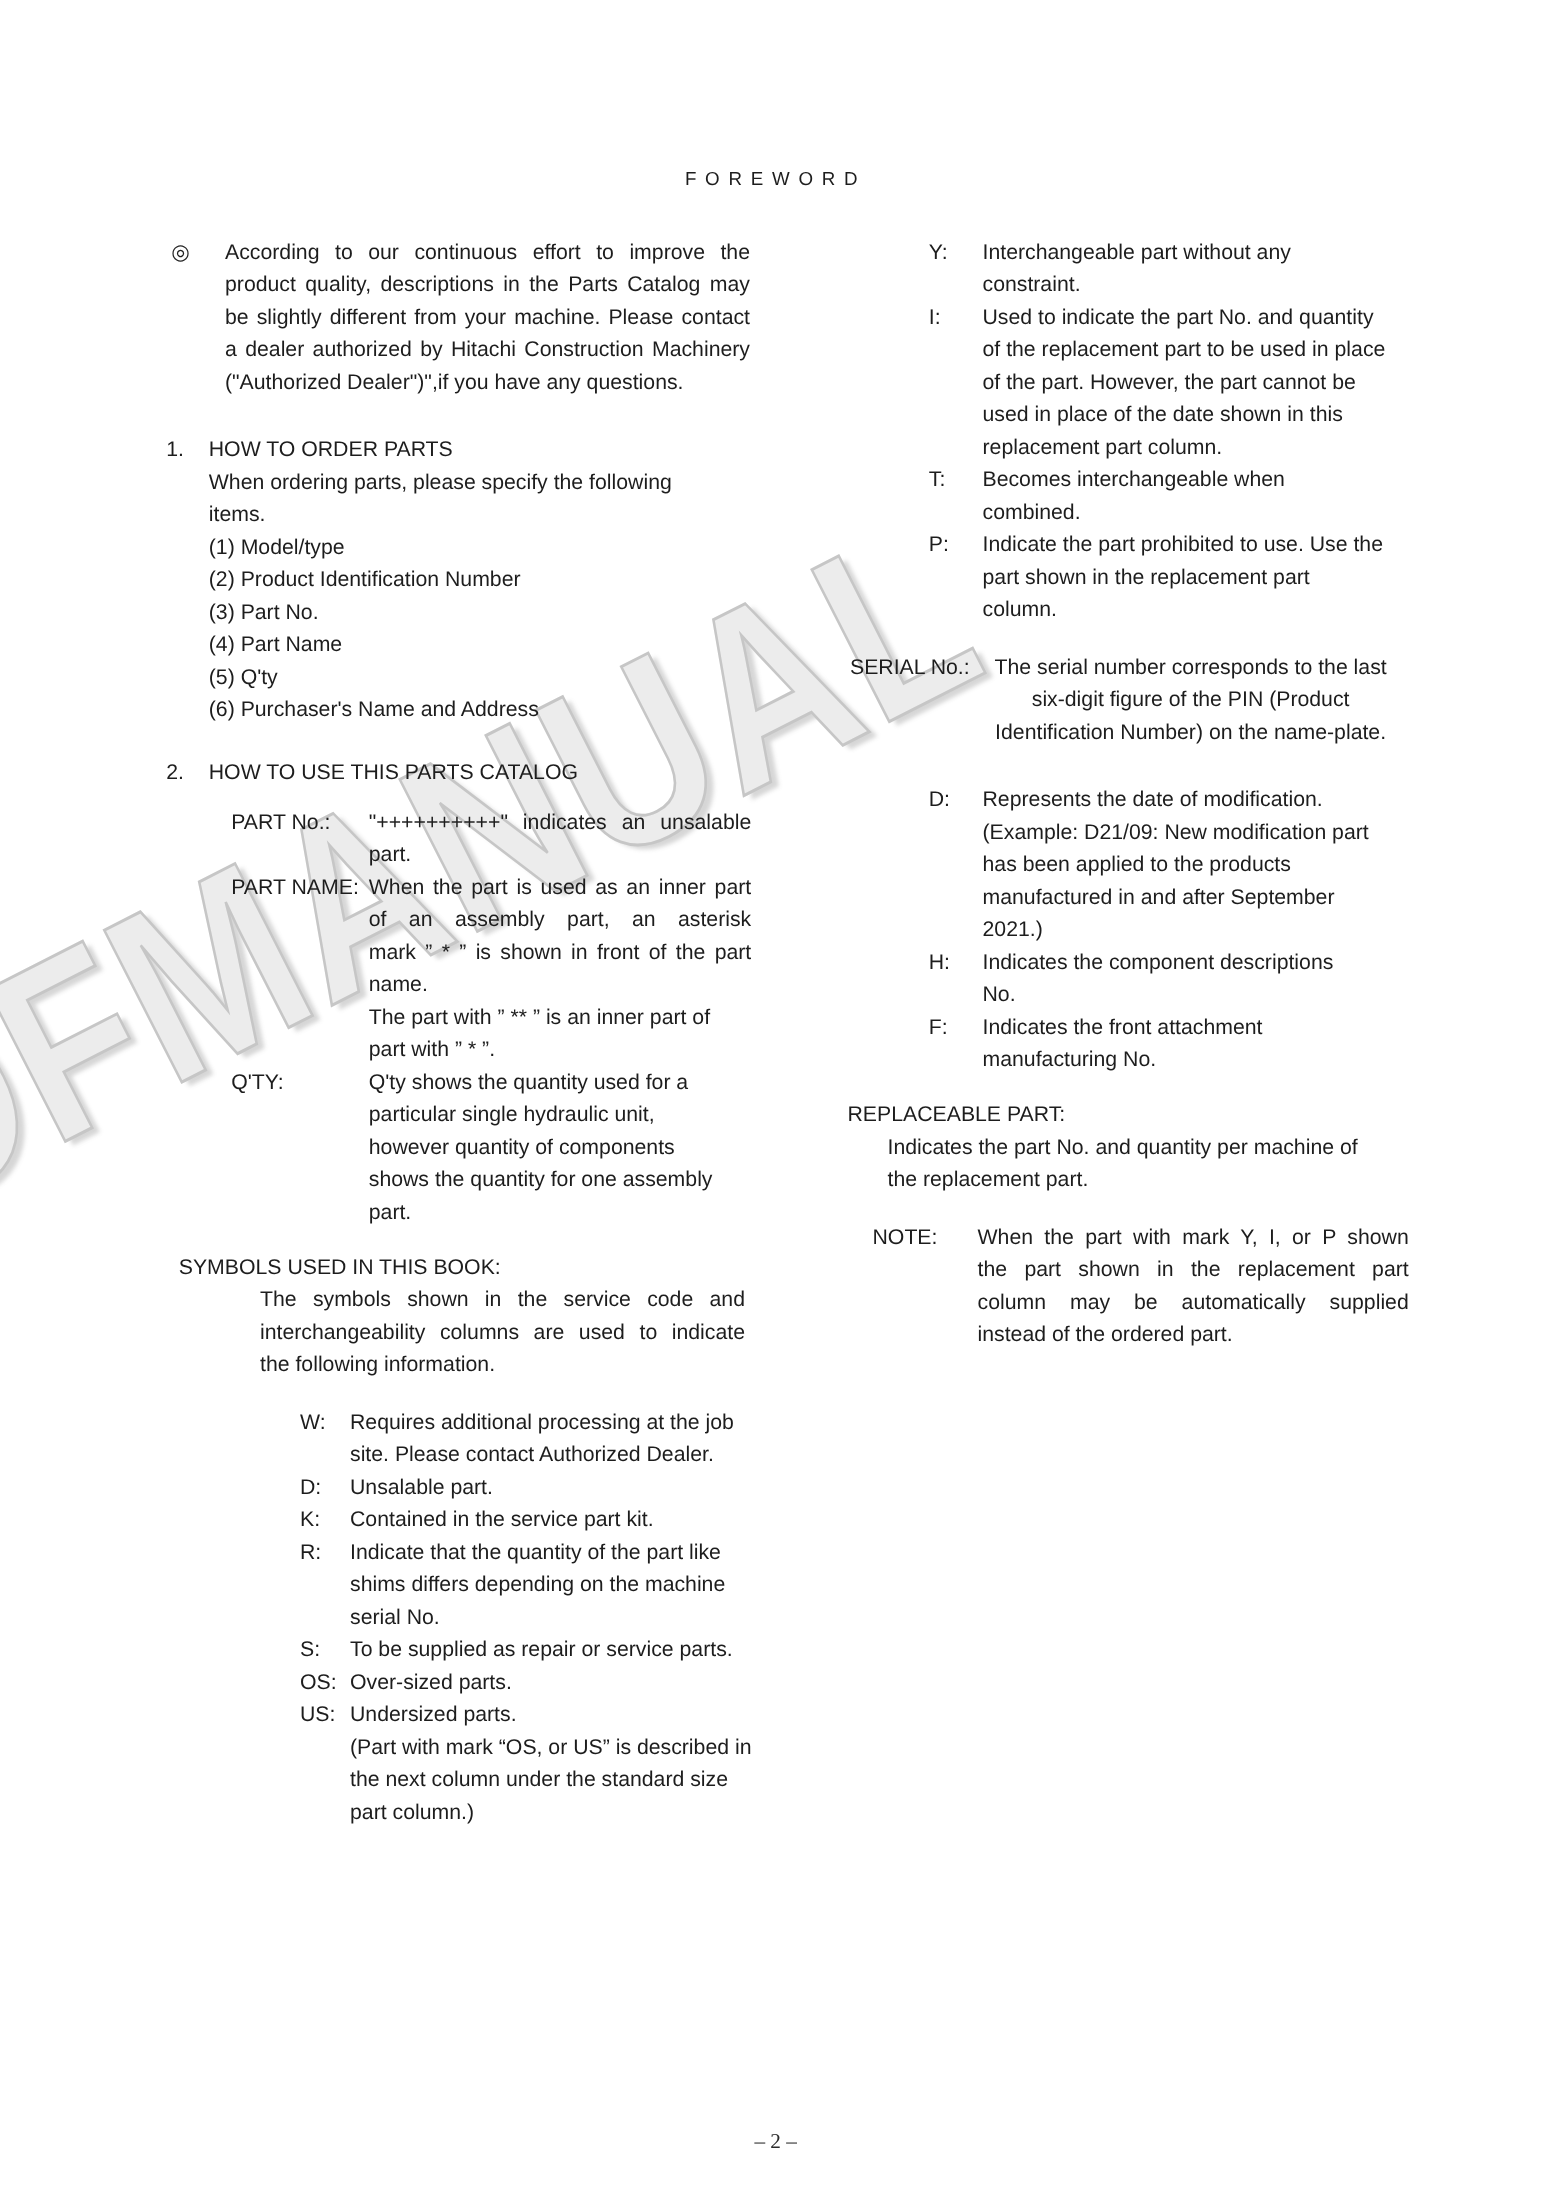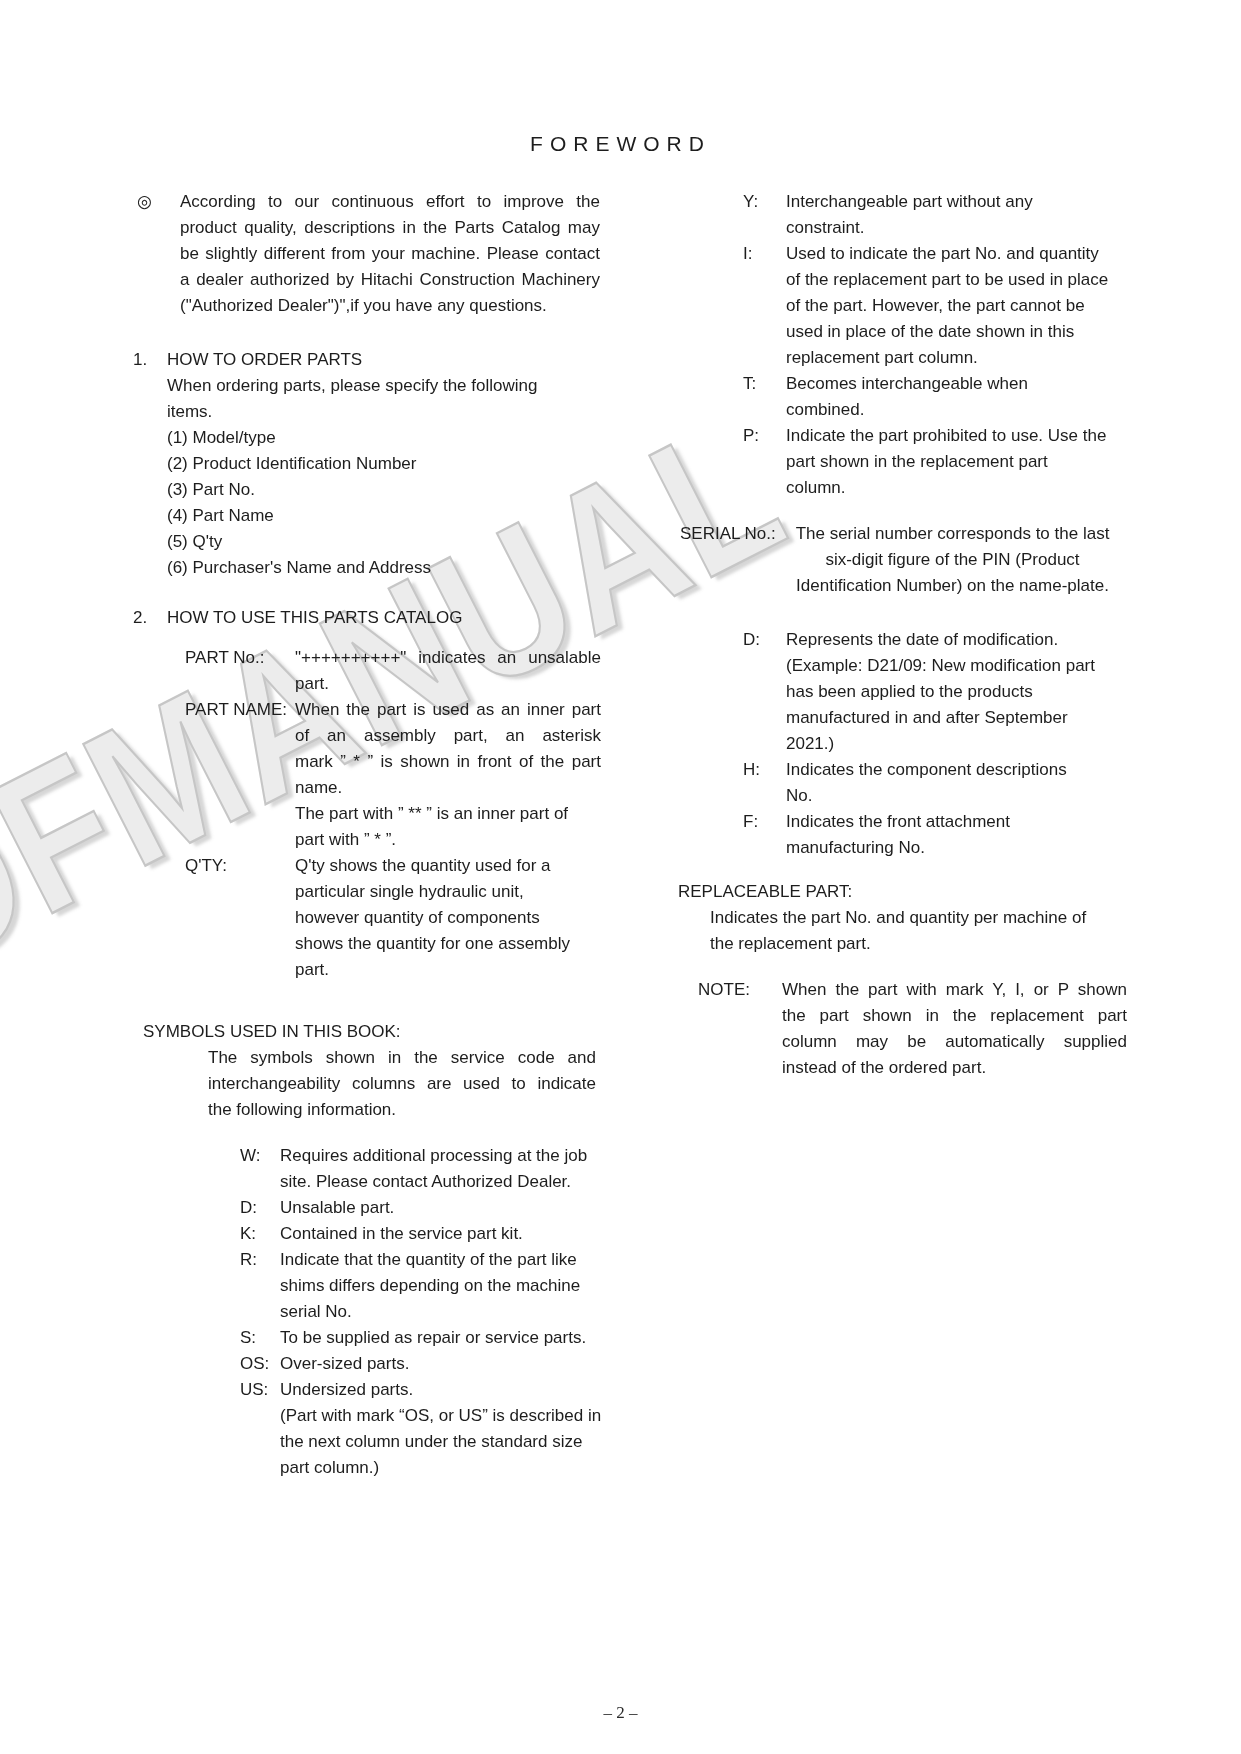--- a/index.html
+++ b/index.html
@@ -12,21 +12,21 @@
   .watermark {
     position:absolute; left:-60px; top:835px; z-index:0;
     font-size:168px; line-height:175px; font-weight:700; letter-spacing:2px;
     white-space:nowrap; color:#ececec;
     -webkit-text-stroke:2px #c6c6c6;
     text-shadow:4px 5px 3px rgba(120,120,120,0.30), -2px -2px 0 rgba(255,255,255,0.9);
     transform:rotate(-27deg) scaleY(1.18); transform-origin:0 100%;
   }
   .title {
     position:absolute; top:131px; left:0; right:0; z-index:2;
-    text-align:center; font-size:21px; letter-spacing:7px; color:#1d1d1d;
+    text-align:center; font-size:15px; letter-spacing:7px; color:#1d1d1d;
   }
   .footer {
     position:absolute; top:1700px; left:0; right:0; z-index:2;
     text-align:center; font-family:"Liberation Serif","DejaVu Serif",serif;
     font-size:17px; color:#2a2a2a;
   }
   .col { position:absolute; top:189px; z-index:2; }
   .col-left  { left:130px; width:465px; }
   .col-right { left:608px; width:524px; }
 
@@ -41,21 +41,21 @@
   .sec1 { margin-top:28px; }
   .sec2 { margin-top:24px; }
   .secnum { margin-left:3px; width:34px; flex:none; }
   .secbody { flex:1; }
 
   .defs { margin-top:14px; }
   .defrow { display:flex; }
   .defterm { margin-left:55px; width:110px; flex:none; }
   .defdesc { width:306px; flex:none; }
 
-  .symhead { margin-top:36px; margin-left:13px; }
+  .symhead { margin-top:18px; margin-left:13px; }
   .symintro { margin-left:78px; width:388px; }
   .symlist { margin-top:20px; }
   .symrow { display:flex; }
   .symcode { margin-left:110px; width:40px; flex:none; }
   .symdesc { width:325px; flex:none; }
 
   .rrow { display:flex; }
   .rcode { margin-left:135px; width:43px; flex:none; }
   .rdesc { width:360px; flex:none; }
 

